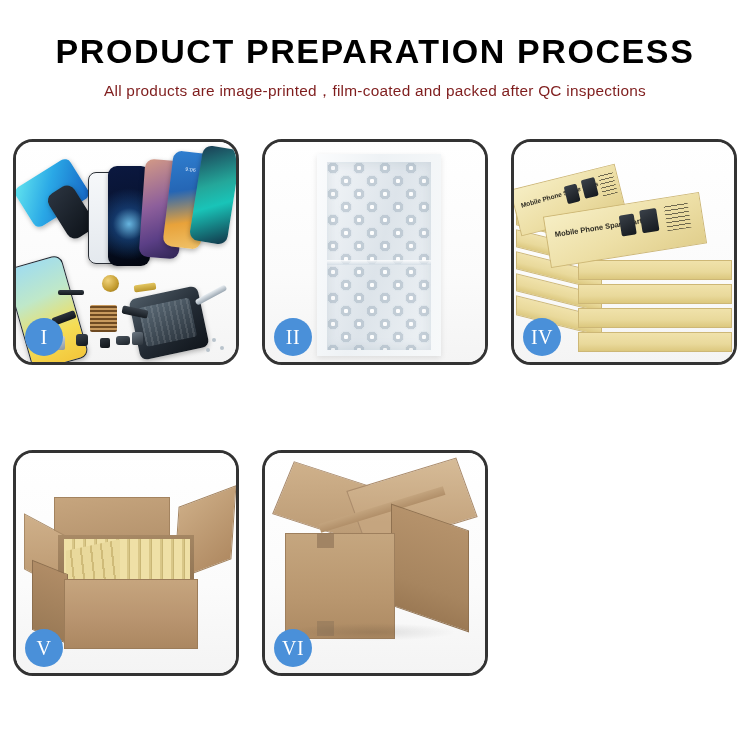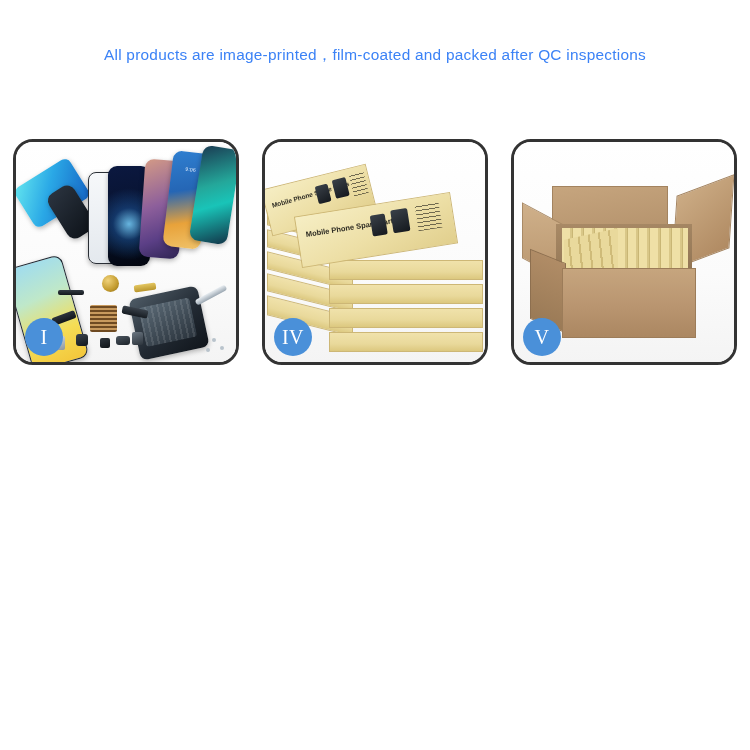--- a/index.html
+++ b/index.html
@@ -25,21 +25,21 @@
     font-weight: bold;
     letter-spacing: 1.6px;
     color: #000000;
     line-height: 1.05;
     white-space: nowrap;
   }
   .subtitle {
     margin-top: 11px;
     font-size: 15.4px;
     font-weight: normal;
-    color: #3b82f6;
+    color: #7f1d1d;
     letter-spacing: 0.25px;
     white-space: nowrap;
   }
 
   
   .grid {
     position: absolute;
     top: 139px;
     left: 13px;
     width: 724px;
@@ -377,20 +377,21 @@
   }
   .c6-shadow {
     position:absolute; left:24px; top:170px; width:168px; height:18px;
     background: radial-gradient(ellipse at center, rgba(0,0,0,.10), transparent 70%);
   }
 </style>
 </head>
 <body>
 
 <div class="header">
+  <div class="title">PRODUCT PREPARATION PROCESS</div>
   <div class="subtitle">All products are image-printed，film-coated and packed after QC inspections</div>
 </div>
 
 <div class="grid">
 
   <div class="panel">
     <div class="stage">
       <div class="phone-fan">
         <div class="ph ph1"></div>
         <div class="ph ph2"></div>
@@ -417,20 +418,28 @@
         <div class="part p-chip"></div>
         <div class="part p-tool"></div>
         <div class="part p-screw1"></div>
         <div class="part p-screw2"></div>
         <div class="part p-screw3"></div>
       </div>
     </div>
     <div class="badge">I</div>
   </div>
 
+  <div class="panel">
+    <div class="stage">
+      <div class="wrap-sheet"></div>
+      <div class="bubbles"></div>
+      <div class="wrap-seam"></div>
+    </div>
+    <div class="badge">II</div>
+  </div>
 
 
   <div class="panel">
     <div class="stage">
       <div class="stack">
 
         <div class="sbox" style="left:2px;  top:76px;  width:84px; height:16px; transform:skewY(14deg);"></div>
         <div class="sbox" style="left:2px;  top:98px;  width:84px; height:16px; transform:skewY(14deg);"></div>
         <div class="sbox" style="left:2px;  top:120px; width:84px; height:16px; transform:skewY(14deg);"></div>
         <div class="sbox" style="left:2px;  top:142px; width:84px; height:16px; transform:skewY(14deg);"></div>
@@ -469,14 +478,27 @@
       <div class="c5-flapR"></div>
       <div class="c5-inner"></div>
       <div class="c5-contents"></div>
       <div class="c5-contents2"></div>
       <div class="c5-side"></div>
       <div class="c5-front"></div>
     </div>
     <div class="badge">V</div>
   </div>
 
+  <div class="panel">
+    <div class="stage">
+      <div class="c6-top"></div>
+      <div class="c6-top2"></div>
+      <div class="c6-tape"></div>
+      <div class="c6-right"></div>
+      <div class="c6-front"></div>
+      <div class="c6-notch1"></div>
+      <div class="c6-notch2"></div>
+      <div class="c6-shadow"></div>
+    </div>
+    <div class="badge">VI</div>
+  </div>
 
 </div>
 
 </body></html>

